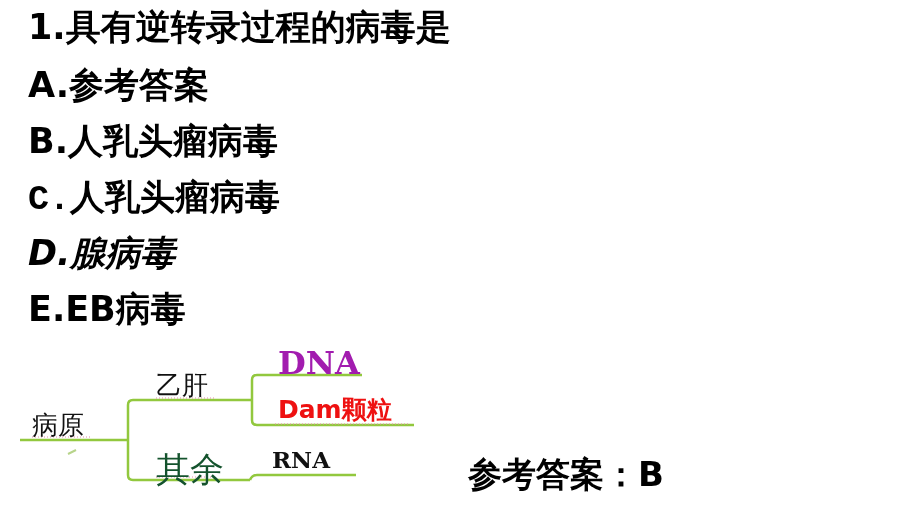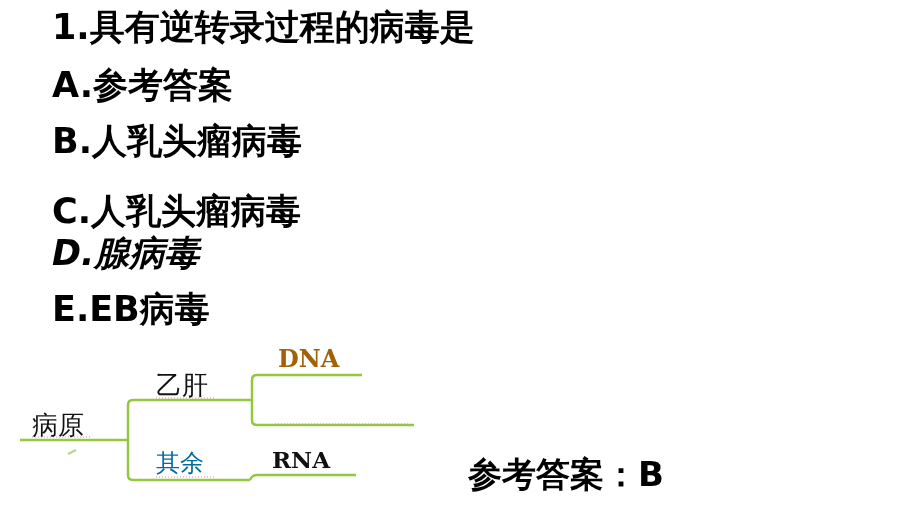--- a/index.html
+++ b/index.html
@@ -1,30 +1,30 @@
 <!DOCTYPE html>
 <html><head>
 <meta charset="utf-8">
 <style>
   html, body { margin: 0; padding: 0; }
   body { width: 920px; height: 518px; background: #ffffff; position: relative; overflow: hidden;
          font-family: "DejaVu Sans", sans-serif; }
-  .line { position: absolute; left: 28px; font-size: 35px; font-weight: bold; color: #000; letter-spacing: 0px; white-space: nowrap; margin-left: 24px; }
+  .line { position: absolute; left: 28px; font-size: 35px; font-weight: bold; color: #000; letter-spacing: 0px; white-space: nowrap; }
   #diagram { position: absolute; left: 0; top: 330px; width: 440px; height: 188px; }
   .dlabel { position: absolute; white-space: nowrap; }
   .serif { font-family: "DejaVu Serif", serif; }
   .answer { position: absolute; left: 468px; top: 452px; font-size: 34px; font-weight: bold; color:#000; white-space: nowrap; }
 </style>
 </head>
 <body>
 
 <div class="line" style="top:4px;">1.具有逆转录过程的病毒是</div>
 <div class="line" style="top:62px;">A.参考答案</div>
 <div class="line" style="top:118px;">B.人乳头瘤病毒</div>
-<div class="line" style="top:188px;">C.人乳头瘤病毒</div>
+<div class="line" style="top:174px;font-family:Liberation Mono, monospace;">C.人乳头瘤病毒</div>
 <div class="line" style="top:230px;font-style:italic;">D.腺病毒</div>
 <div class="line" style="top:286px;">E.EB病毒</div>
 
 <div id="diagram">
   <svg width="440" height="188" style="position:absolute;left:0;top:0;">
     <g stroke="#92c83e" stroke-width="2.5" fill="none">
 
       <path d="M20 110 L122 110"></path>
 
       <path d="M128 75 Q128 70 133 70 L250 70"></path>
@@ -40,18 +40,19 @@
     <g stroke="#e48aa8" stroke-width="1" stroke-dasharray="1,2">
       <path d="M32 107 L92 107"></path>
       <path d="M156 68 L216 68"></path>
       <path d="M156 147 L216 147"></path>
       <path d="M275 94 L410 94"></path>
     </g>
     <path d="M68 124 L76 120" stroke="#b7d48a" stroke-width="2"></path>
   </svg>
   <div class="dlabel serif" style="left:32px;top:78px;font-size:26px;color:#111;">病原</div>
   <div class="dlabel serif" style="left:156px;top:38px;font-size:26px;color:#111;">乙肝</div>
-  <div class="dlabel serif" style="left:156px;top:117px;font-size:24px;color:#0369a1;">其余</div>
-  <div class="dlabel serif" style="left:278px;top:14px;font-size:24px;font-weight:bold;color:#a16207;">DNA</div>
+  <div class="dlabel serif" style="left:156px;top:117px;font-size:34px;color:#14532d;">其余</div>
+  <div class="dlabel serif" style="left:278px;top:14px;font-size:32px;font-weight:bold;color:#a21caf;">DNA</div>
+  <div class="dlabel" style="left:278px;top:63px;font-size:25px;font-weight:bold;color:#ee1111;">Dam颗粒</div>
   <div class="dlabel serif" style="left:272px;top:116px;font-size:23px;font-weight:bold;color:#111;">RNA</div>
 </div>
 
 <div class="answer">参考答案：B</div>
 
 </body></html>

